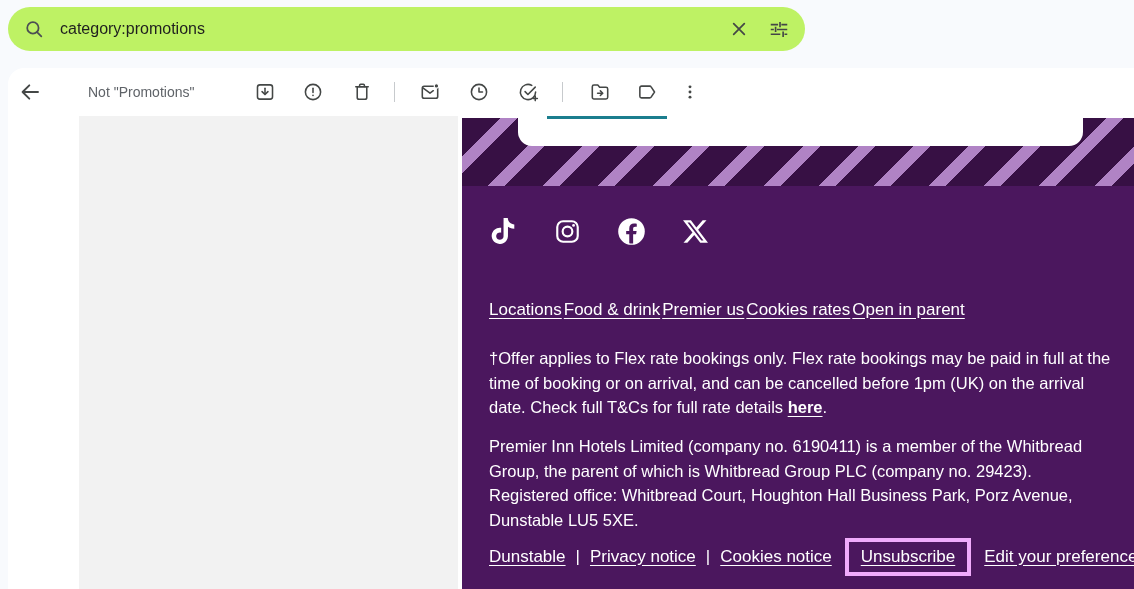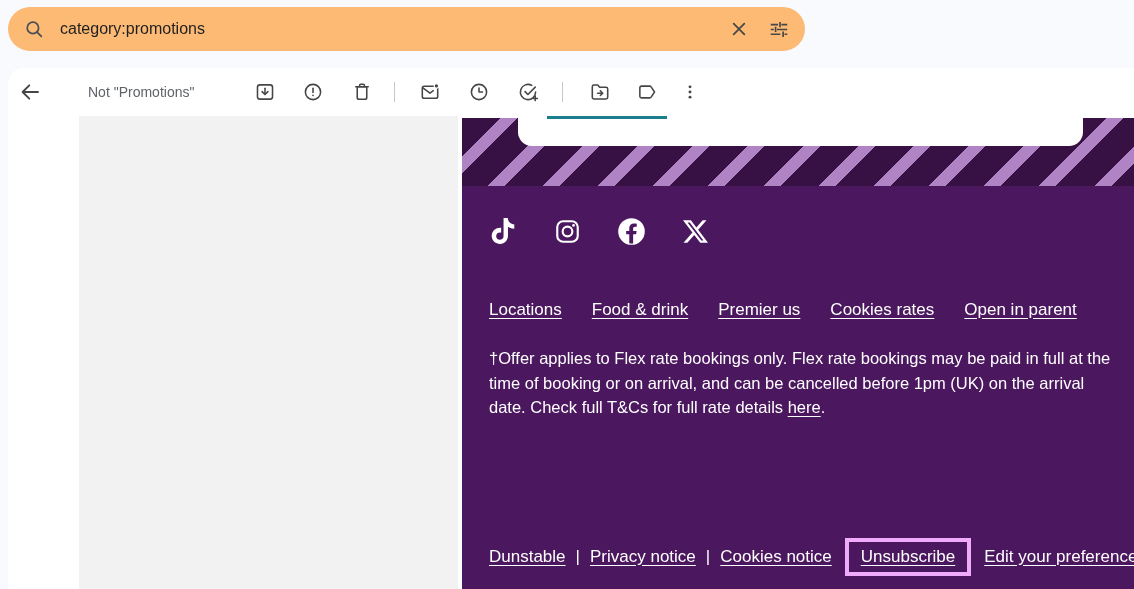--- a/index.html
+++ b/index.html
@@ -6,21 +6,21 @@
   html,body { width:1134px; height:589px; }
   body {
     position:relative; overflow:hidden;
     background:#f8fafd;
     font-family:"Liberation Sans", sans-serif;
     -webkit-font-smoothing:antialiased;
   }
   
   .search-bar {
     position:absolute; left:8px; top:7px; width:797px; height:44px;
-    background:#fdba74; border-radius:22px;
+    background:#bef264; border-radius:22px;
     display:flex; align-items:center; padding:0 6px 0 6px;
   }
   .round-btn {
     width:40px; height:40px; border:none; background:transparent; border-radius:50%;
     display:flex; align-items:center; justify-content:center; flex:0 0 auto;
   }
   .search-query {
     flex:1 1 auto; margin-left:6px;
     font-size:16px; color:#1f1f1f; white-space:nowrap; overflow:hidden;
   }
@@ -48,26 +48,26 @@
   }
   .top-card {
     position:absolute; left:60px; top:0; width:565px; height:30px;
     background:#ffffff; border-radius:0 0 14px 14px;
   }
   .cta-underline { position:absolute; left:29px; top:0; width:120px; height:3px; background:#1b7e8e; }
   .purple-body { position:absolute; left:4px; top:70px; width:672px; height:403px; background:#4b175e; color:#ffffff; }
   
   .social-row { position:absolute; left:26px; top:30px; display:flex; gap:34px; align-items:center; }
   .social-btn { width:30px; height:30px; border:none; background:transparent; display:flex; align-items:center; justify-content:center; }
-  .nav-links { position:absolute; left:27px; top:114px; display:flex; gap:30px; font-size:17px; white-space:nowrap; }
+  .nav-links { position:absolute; left:27px; top:114px; display:flex; gap:2px; font-size:17px; white-space:nowrap; }
   .wlink { color:#ffffff; text-decoration:underline; text-underline-offset:3px; }
   .para { position:absolute; left:27px; width:624px; font-size:16.5px; line-height:24.6px; color:#ffffff; }
   .para-offer { top:160px; }
   .para-company { top:248px; }
-  .here-link { font-weight:normal; }
+  .here-link { font-weight:bold; }
   .footer-row { position:absolute; left:27px; top:350px; height:41px; display:flex; align-items:center; gap:10px; font-size:17px; white-space:nowrap; }
   .pipe { color:#ffffff; }
   .annotation-box { border:4px solid #f0abfc; padding:5px 12px; margin:0 3px; display:inline-flex; align-items:center; }
   svg { display:block; }
 </style>
 </head>
 <body>
 
 <div class="search-bar">
   <button class="round-btn">
@@ -240,20 +240,21 @@
       <div class="nav-links">
         <span class="wlink">Locations</span>
         <span class="wlink">Food &amp; drink</span>
         <span class="wlink">Premier us</span>
         <span class="wlink">Cookies rates</span>
         <span class="wlink">Open in parent</span>
       </div>
 
       <div class="para para-offer"><span>†Offer applies to Flex rate bookings only. Flex rate bookings may be paid in full at the time of booking or on arrival, and can be cancelled before 1pm (UK) on the arrival date. Check full T&amp;Cs for full rate details </span><span class="wlink here-link">here</span><span>.</span></div>
 
+      <div class="para para-company">Premier Inn Hotels Limited (company no. 6190411) is a member of the Whitbread Group, the parent of which is Whitbread Group PLC (company no. 29423). Registered office: Whitbread Court, Houghton Hall Business Park, Porz Avenue, Dunstable LU5 5XE.</div>
 
       <div class="footer-row">
         <span class="wlink">Dunstable</span>
         <span class="pipe">|</span>
         <span class="wlink">Privacy notice</span>
         <span class="pipe">|</span>
         <span class="wlink">Cookies notice</span>
         <span class="annotation-box">
           <span class="wlink">Unsubscribe</span>
         </span>

